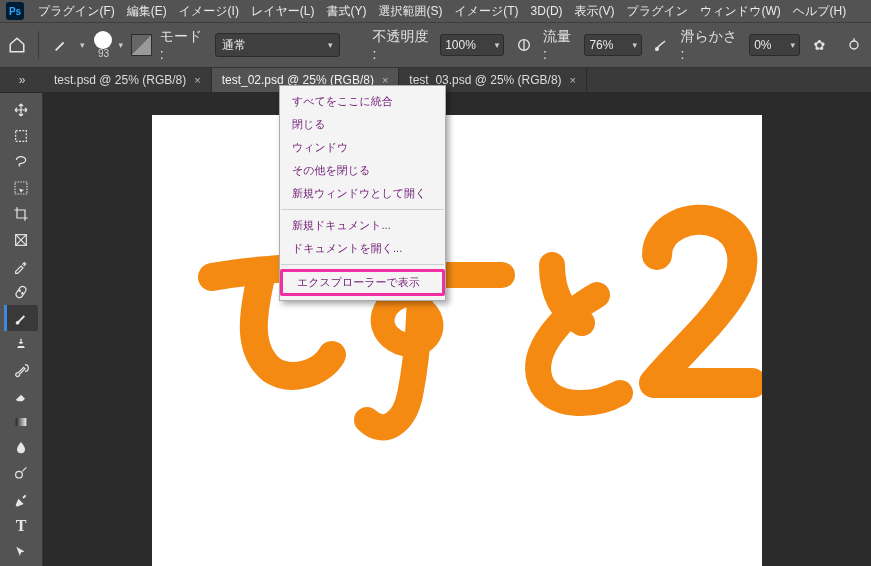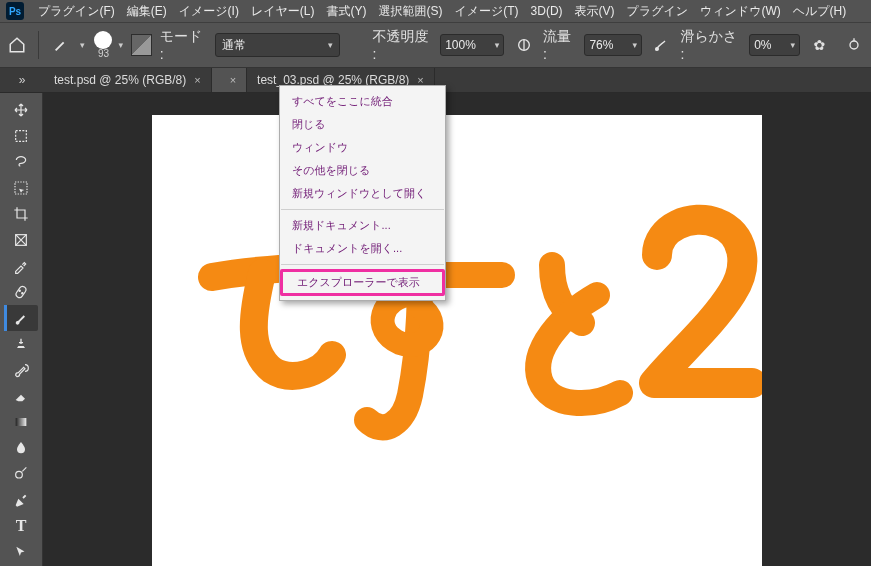--- a/index.html
+++ b/index.html
@@ -316,20 +316,21 @@
   </div>
 </div>
 
 <div class="tabbar" style="position:relative">
   <div class="more">»</div>
   <div class="doc-tab">
     <span>test.psd @ 25% (RGB/8)</span>
     <span class="close">×</span>
   </div>
   <div class="doc-tab active">
+    <span>test_02.psd @ 25% (RGB/8)</span>
     <span class="close">×</span>
   </div>
   <div class="doc-tab">
     <span>test_03.psd @ 25% (RGB/8)</span>
     <span class="close">×</span>
   </div>
 </div>
 
 <div class="workspace">
 

